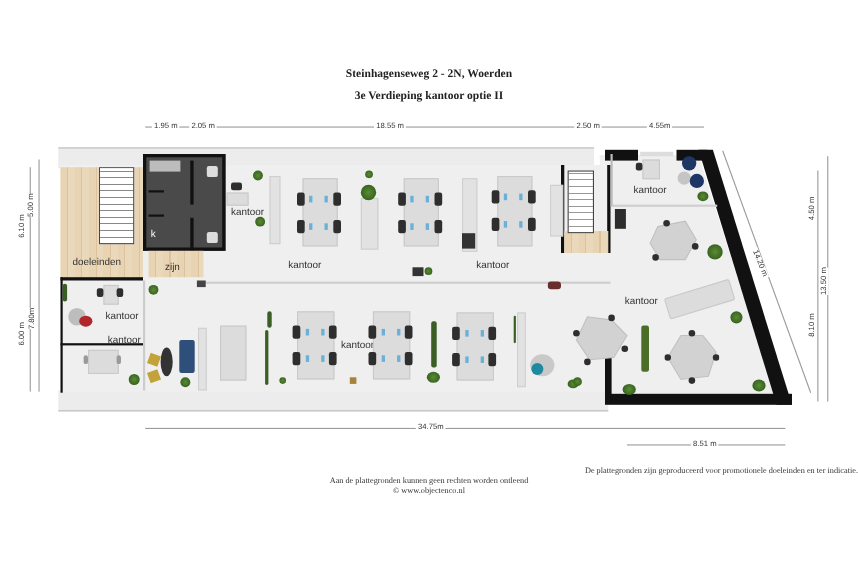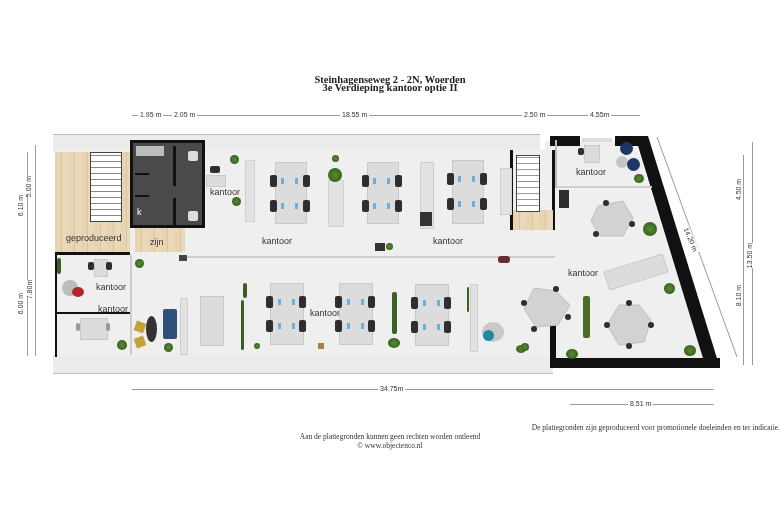--- a/index.html
+++ b/index.html
@@ -17,21 +17,21 @@
   .chair{position:absolute;background:#2e2e2e;border-radius:2px;}
   .monitor{position:absolute;background:#6ab0d8;}
   .plant{position:absolute;border-radius:50%;background:radial-gradient(circle,#5d8a35 0,#3c6a22 60%,#2f5519 100%);}
   .hedge{position:absolute;background:#3b5e24;border-radius:2px;}
   .disclaimer{position:absolute;left:0;width:780px;text-align:center;font-family:"Liberation Serif",serif;font-size:7.5px;color:#333;line-height:9px;}
   .cabinet{position:absolute;background:#e2e2e2;border:1px solid #cfcfcf;}
 </style>
 </head>
 <body>
 
-<div class="title" style="top:74px;text-align:center;">Steinhagenseweg 2 - 2N, Woerden</div>
+<div class="title" style="top:62px;text-align:center;">Steinhagenseweg 2 - 2N, Woerden</div>
 <div class="title" style="top:82px;">3e Verdieping kantoor optie II</div>
 
 <div>
   <div class="dimline" style="left:132px;top:115px;width:508px;height:1px;"></div>
   <span class="dim" style="left:138px;top:111px;">1.95 m</span>
   <span class="dim" style="left:172px;top:111px;">2.05 m</span>
   <span class="dim" style="left:340px;top:111px;">18.55 m</span>
   <span class="dim" style="left:522px;top:111px;">2.50 m</span>
   <span class="dim" style="left:588px;top:111px;">4.55m</span>
 </div>
@@ -77,21 +77,21 @@
     <rect x="10" y="180" width="6" height="50" fill="#111"></rect>
     <rect x="10" y="0" width="30" height="10" fill="#111"></rect>
     <rect x="75" y="0" width="28" height="10" fill="#111"></rect>
     <rect x="42" y="2" width="30" height="4" fill="#ddd"></rect>
   </svg>
 
   <div class="abs wood" style="left:55px;top:152px;width:75px;height:100px;"></div>
   <div class="abs" style="left:90px;top:152px;width:30px;height:68px;background:#fff;border:1px solid #444;">
     <div style="position:absolute;left:0;top:0;width:100%;height:100%;background:repeating-linear-gradient(0deg,#fff 0 5px,#888 5px 6px);"></div>
   </div>
-  <span class="room-label" style="left:66px;top:233px;">geproduceerd</span>
+  <span class="room-label" style="left:66px;top:233px;">doeleinden</span>
 
   <div class="abs" style="left:130px;top:140px;width:75px;height:88px;background:#4a4a4a;border:3px solid #111;box-sizing:border-box;">
     <div style="position:absolute;left:3px;top:3px;width:28px;height:10px;background:#bcbcbc;"></div>
     <div style="position:absolute;left:40px;top:3px;width:3px;height:40px;background:#111;"></div>
     <div style="position:absolute;left:40px;top:55px;width:3px;height:30px;background:#111;"></div>
     <div style="position:absolute;left:2px;top:30px;width:14px;height:2px;background:#111;"></div>
     <div style="position:absolute;left:2px;top:52px;width:14px;height:2px;background:#111;"></div>
     <div style="position:absolute;left:55px;top:8px;width:10px;height:10px;background:#ddd;border-radius:2px;"></div>
     <div style="position:absolute;left:55px;top:68px;width:10px;height:10px;background:#ddd;border-radius:2px;"></div>
   </div>

